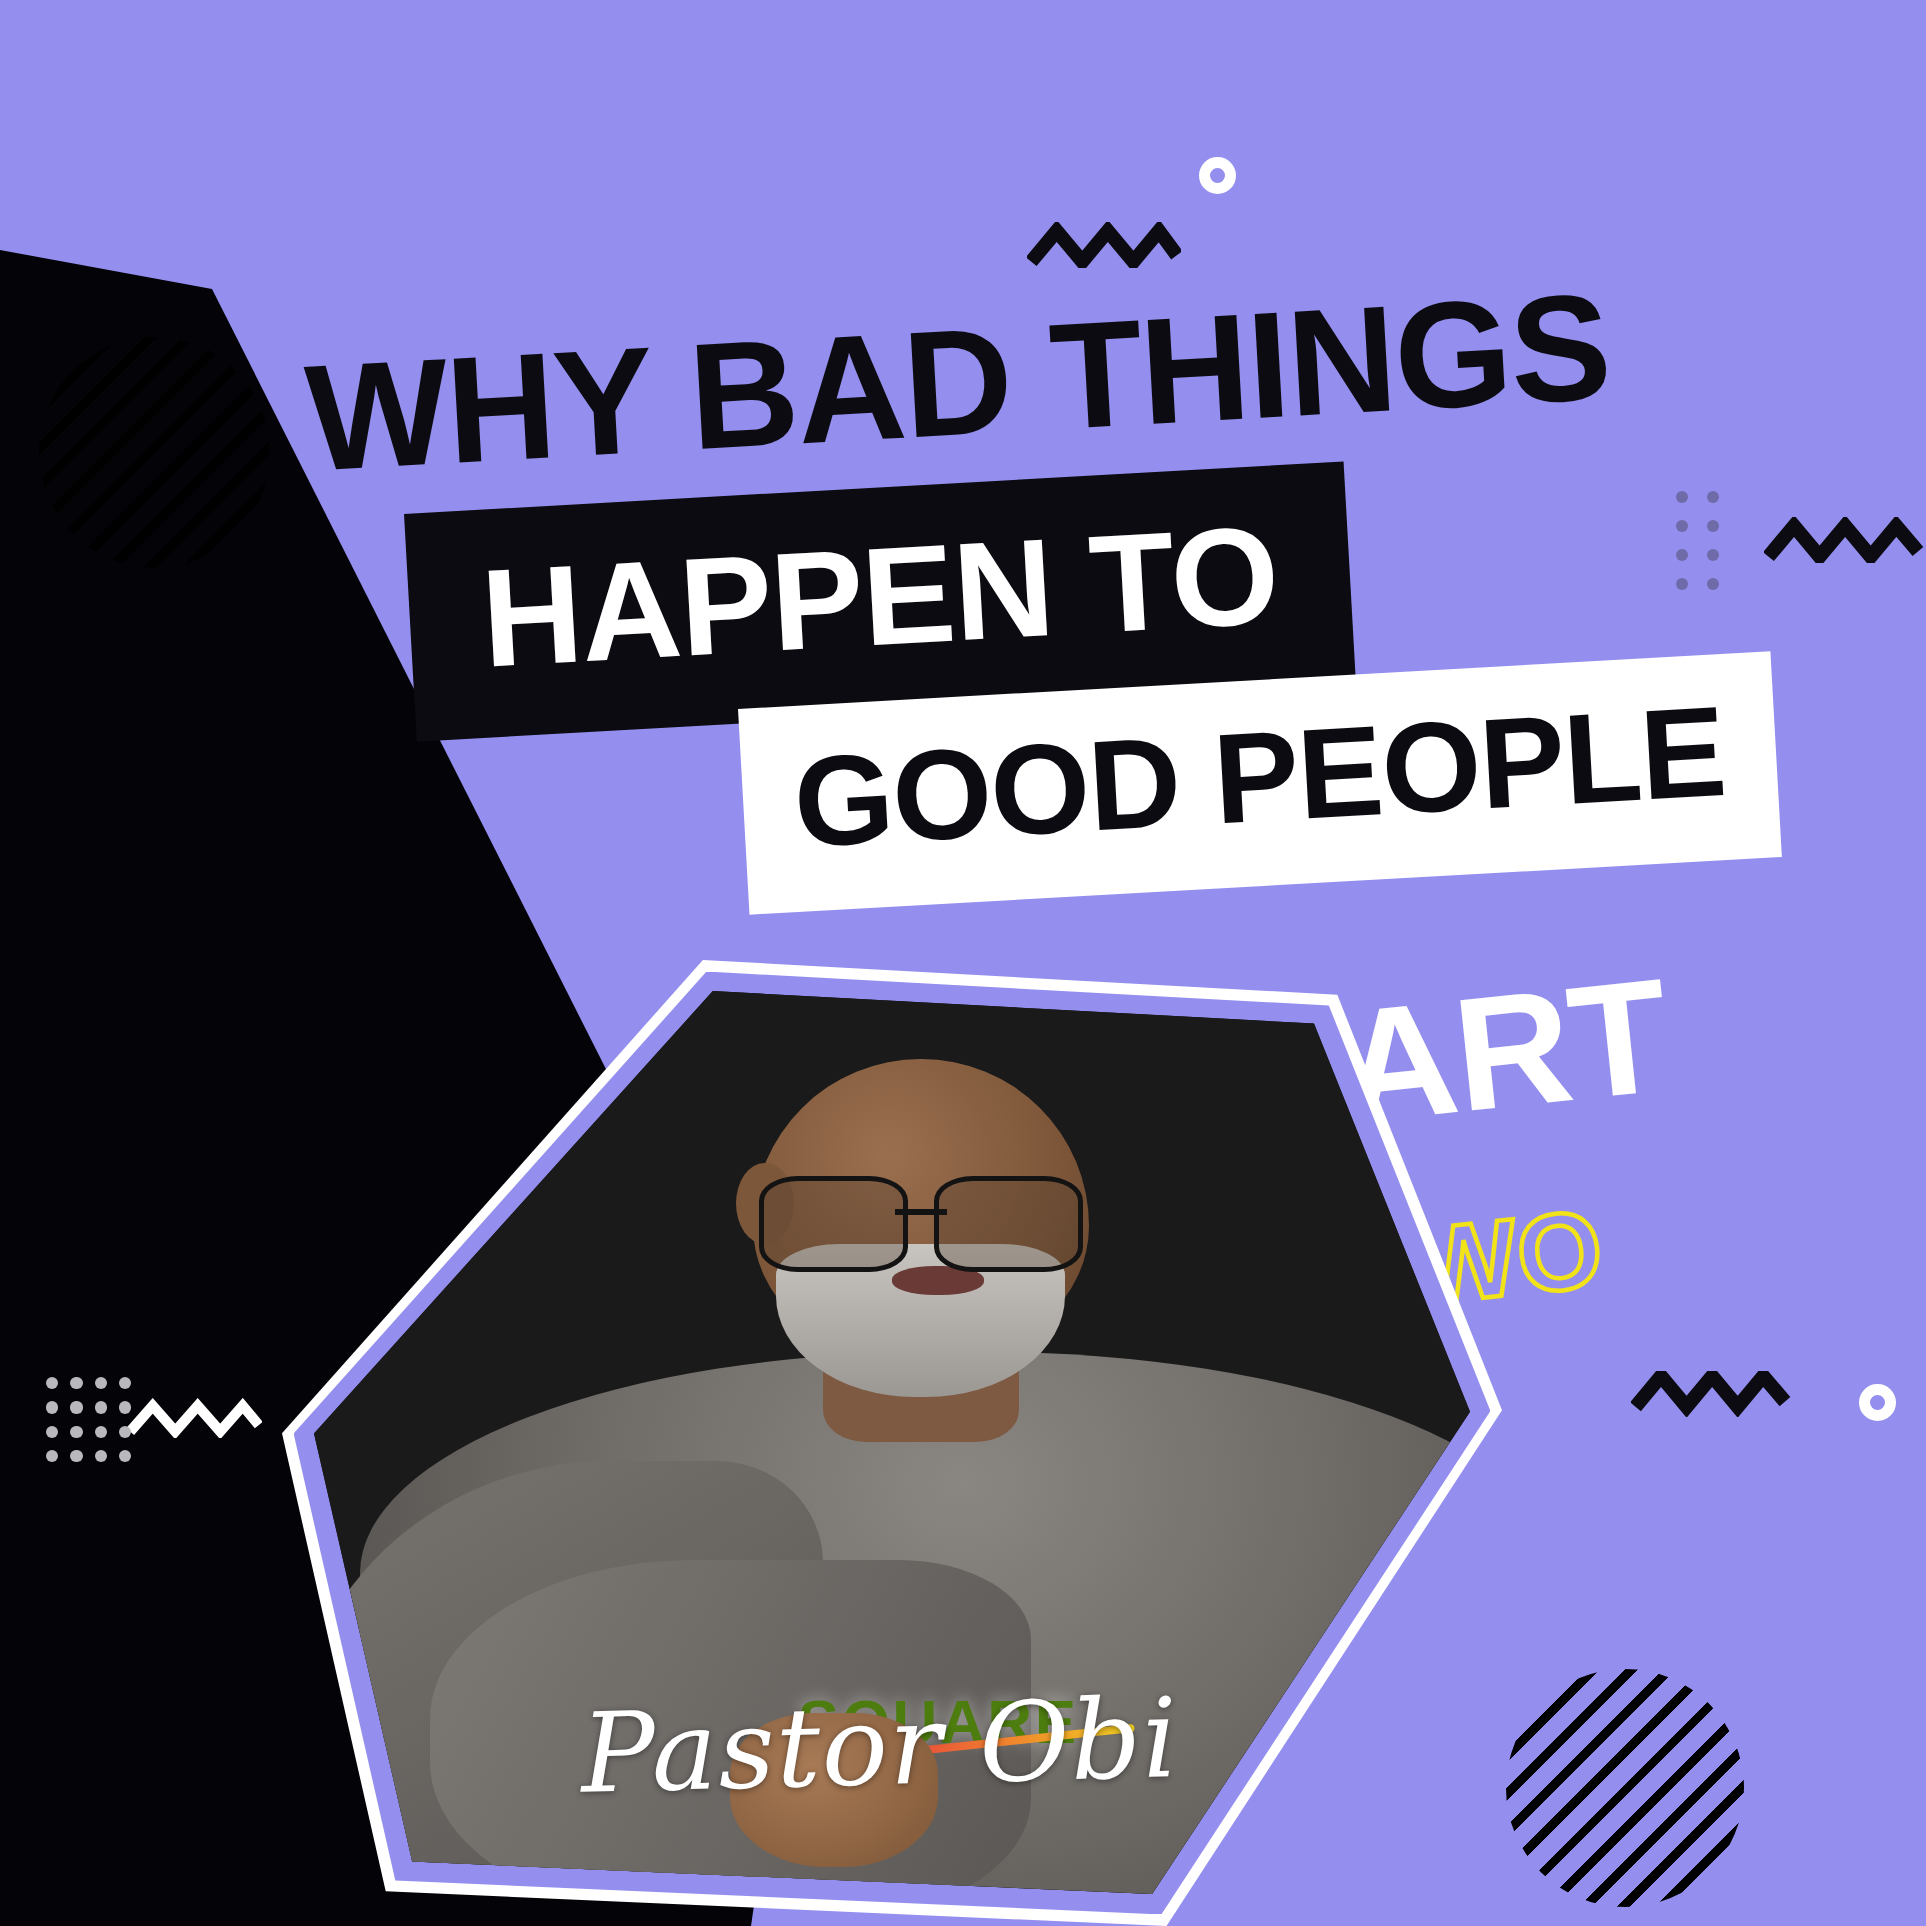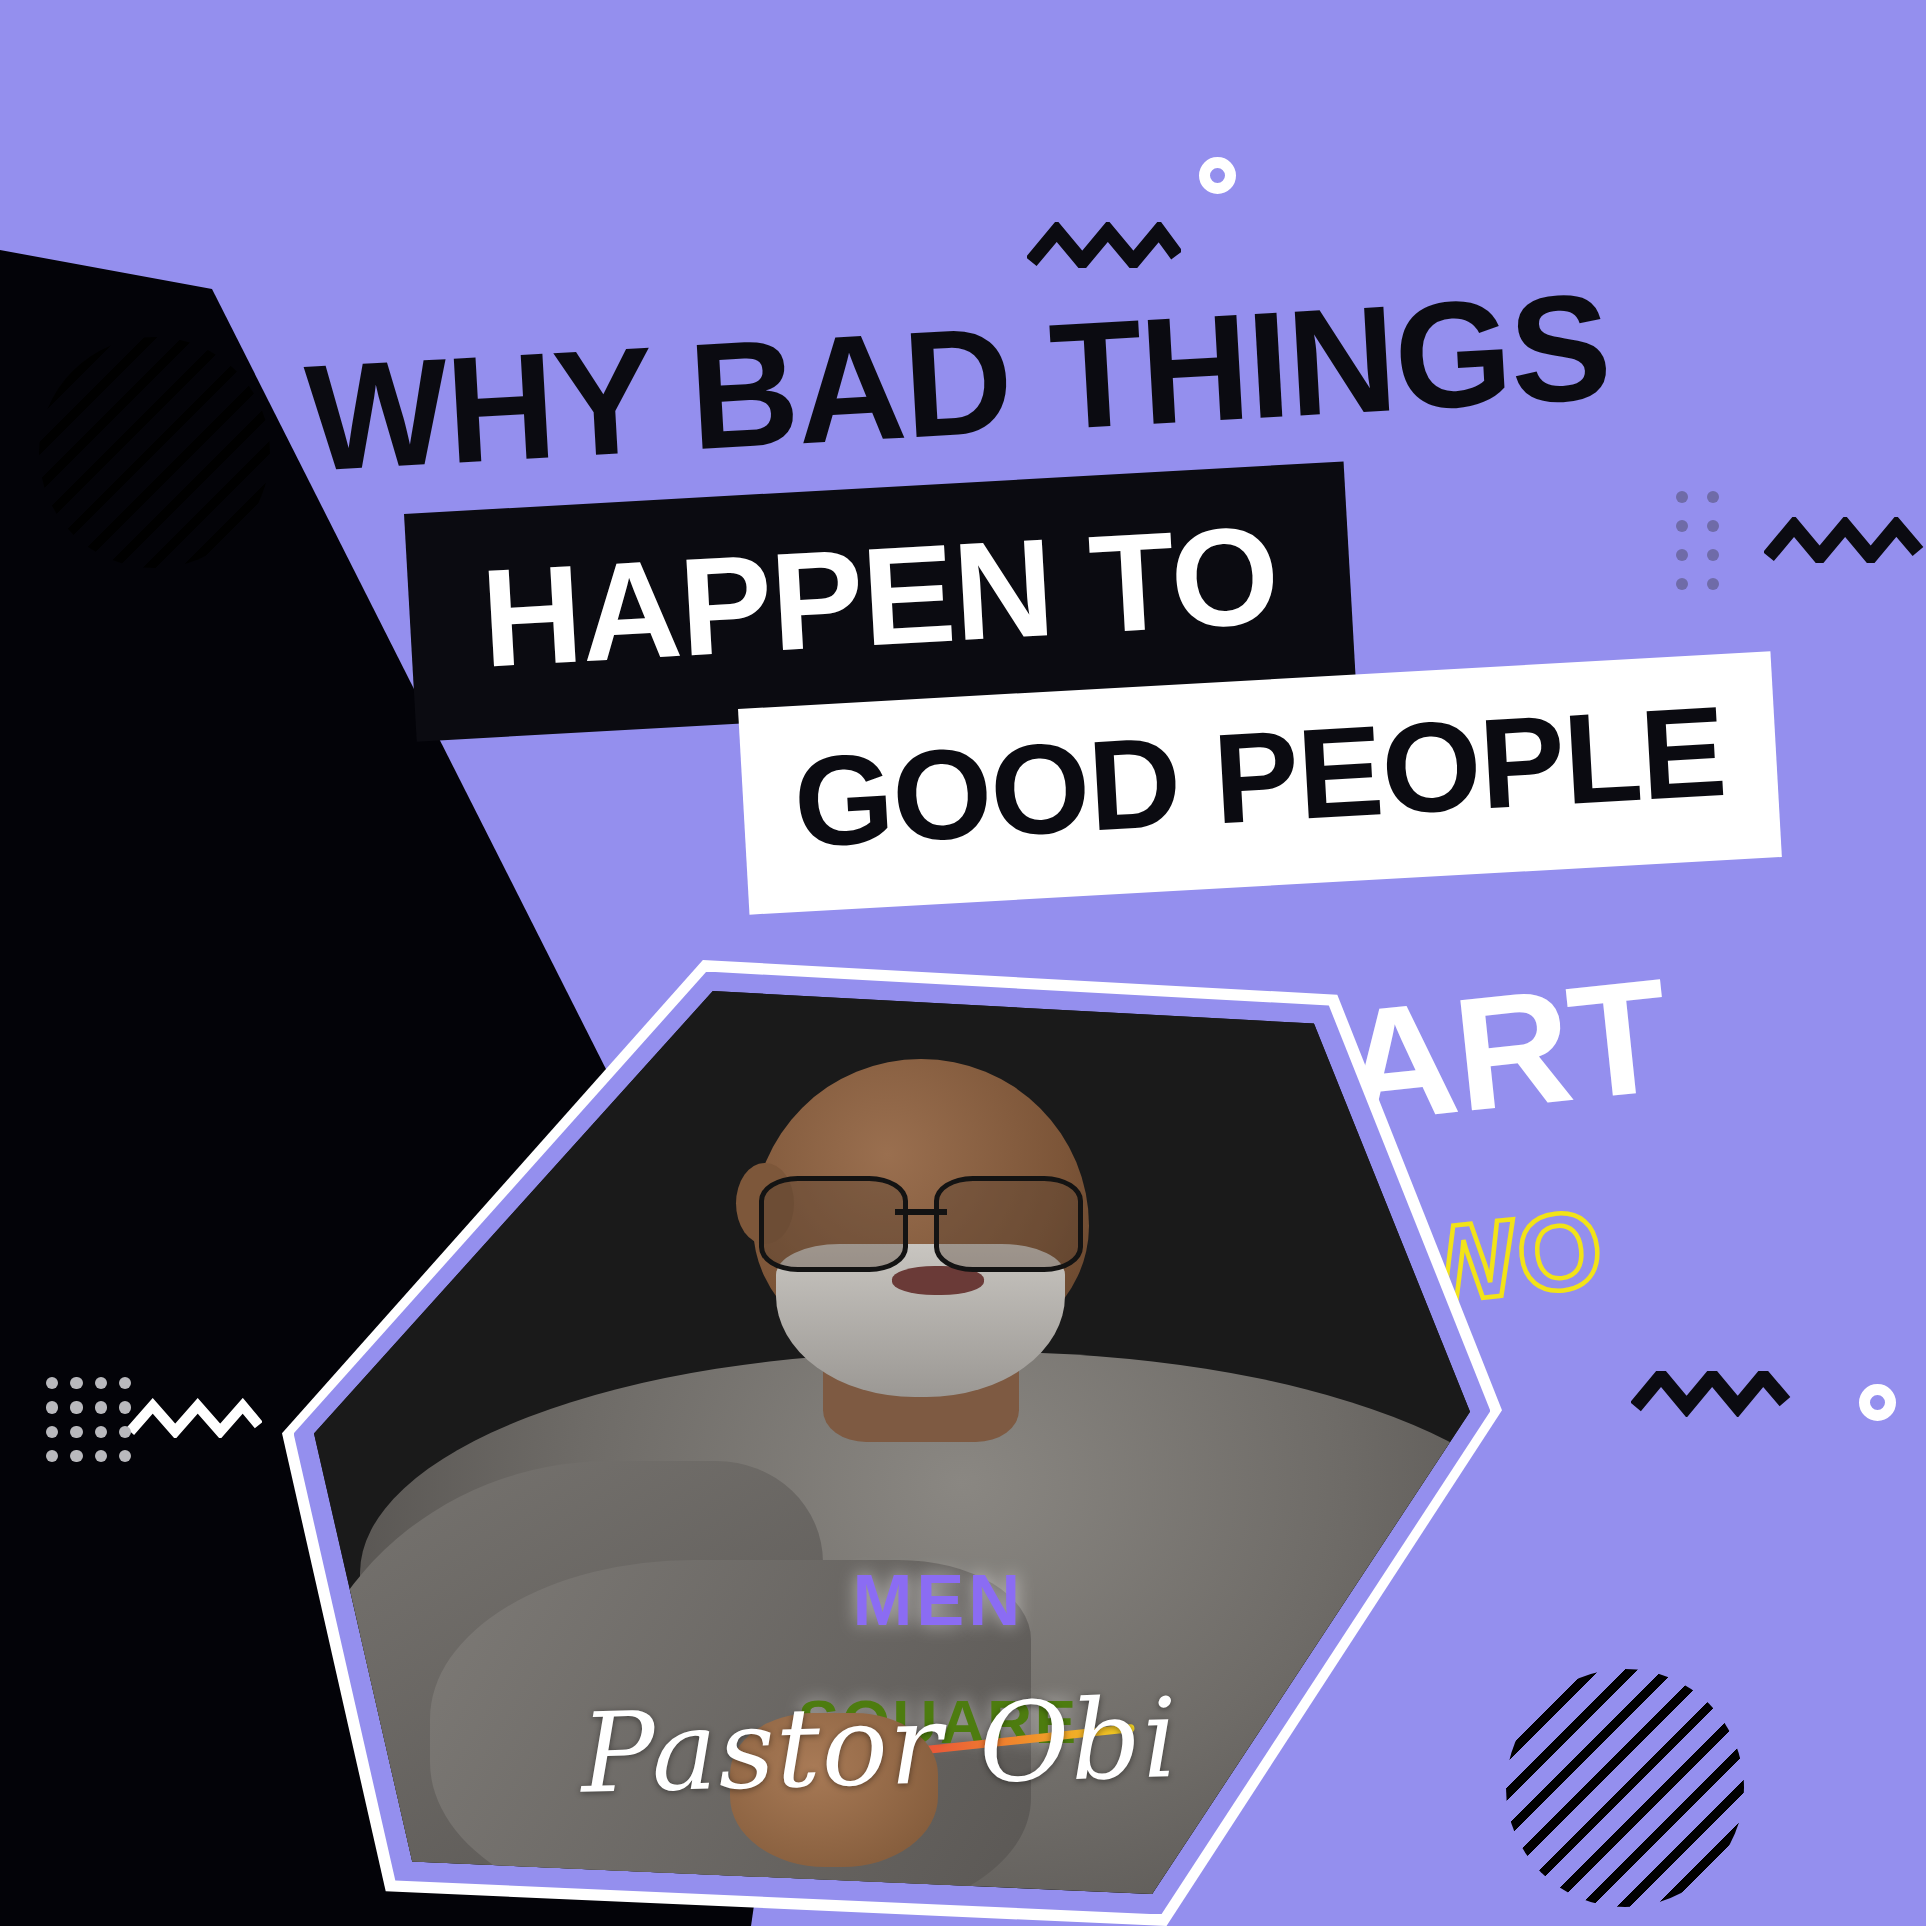--- a/index.html
+++ b/index.html
@@ -300,21 +300,20 @@
       <div class="pb-neck"></div>
       <div class="pb-head"></div>
       <div class="pb-earL"></div>
       <div class="pb-beard"></div>
       <div class="pb-mouth"></div>
       <div class="pb-glasses">
         <div class="pb-lens l"></div>
         <div class="pb-lens r"></div>
         <div class="pb-bridge"></div>
       </div>
-      <div class="pb-logo-men">MEN</div>
       <div class="pb-logo-square">SQUARE</div>
       <div class="pb-rainbow"></div>
       <div class="pb-hand"></div>
     </div>
   </div>
 
   <div class="signature">Pastor Obi</div>
 
 </div>
 

